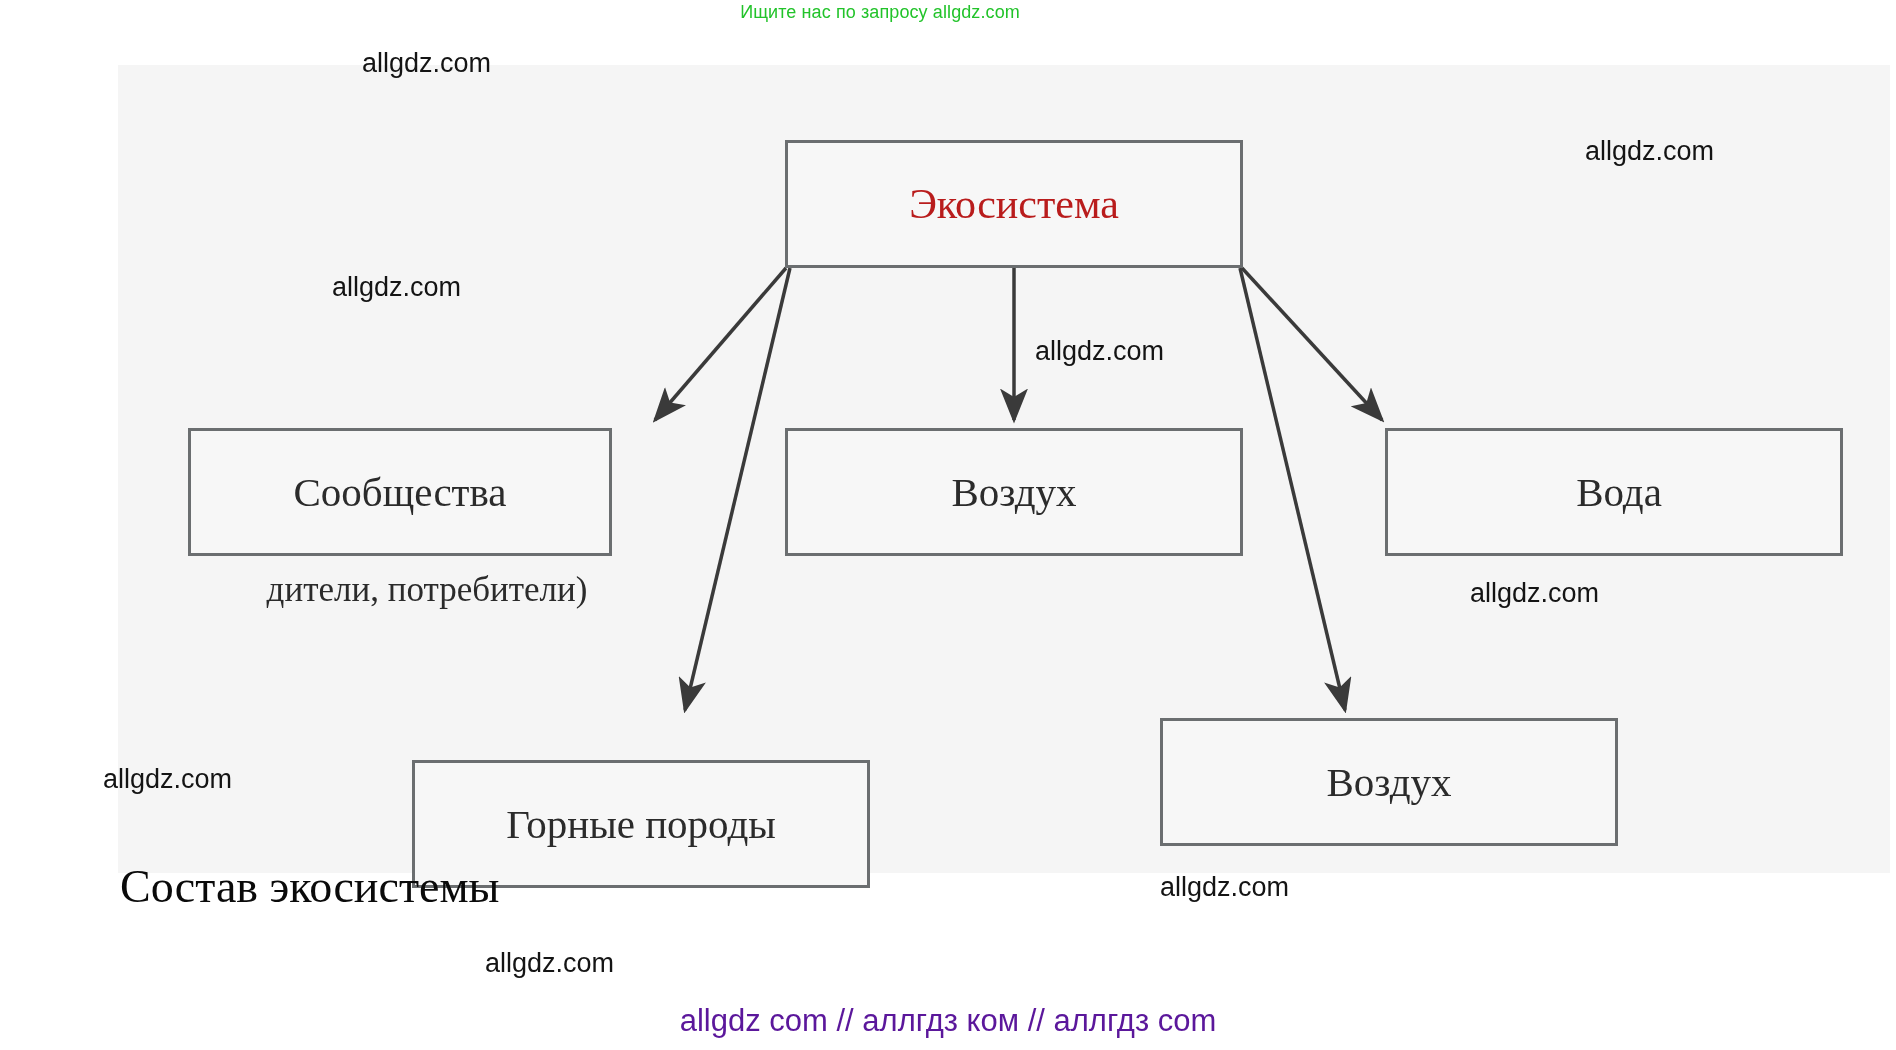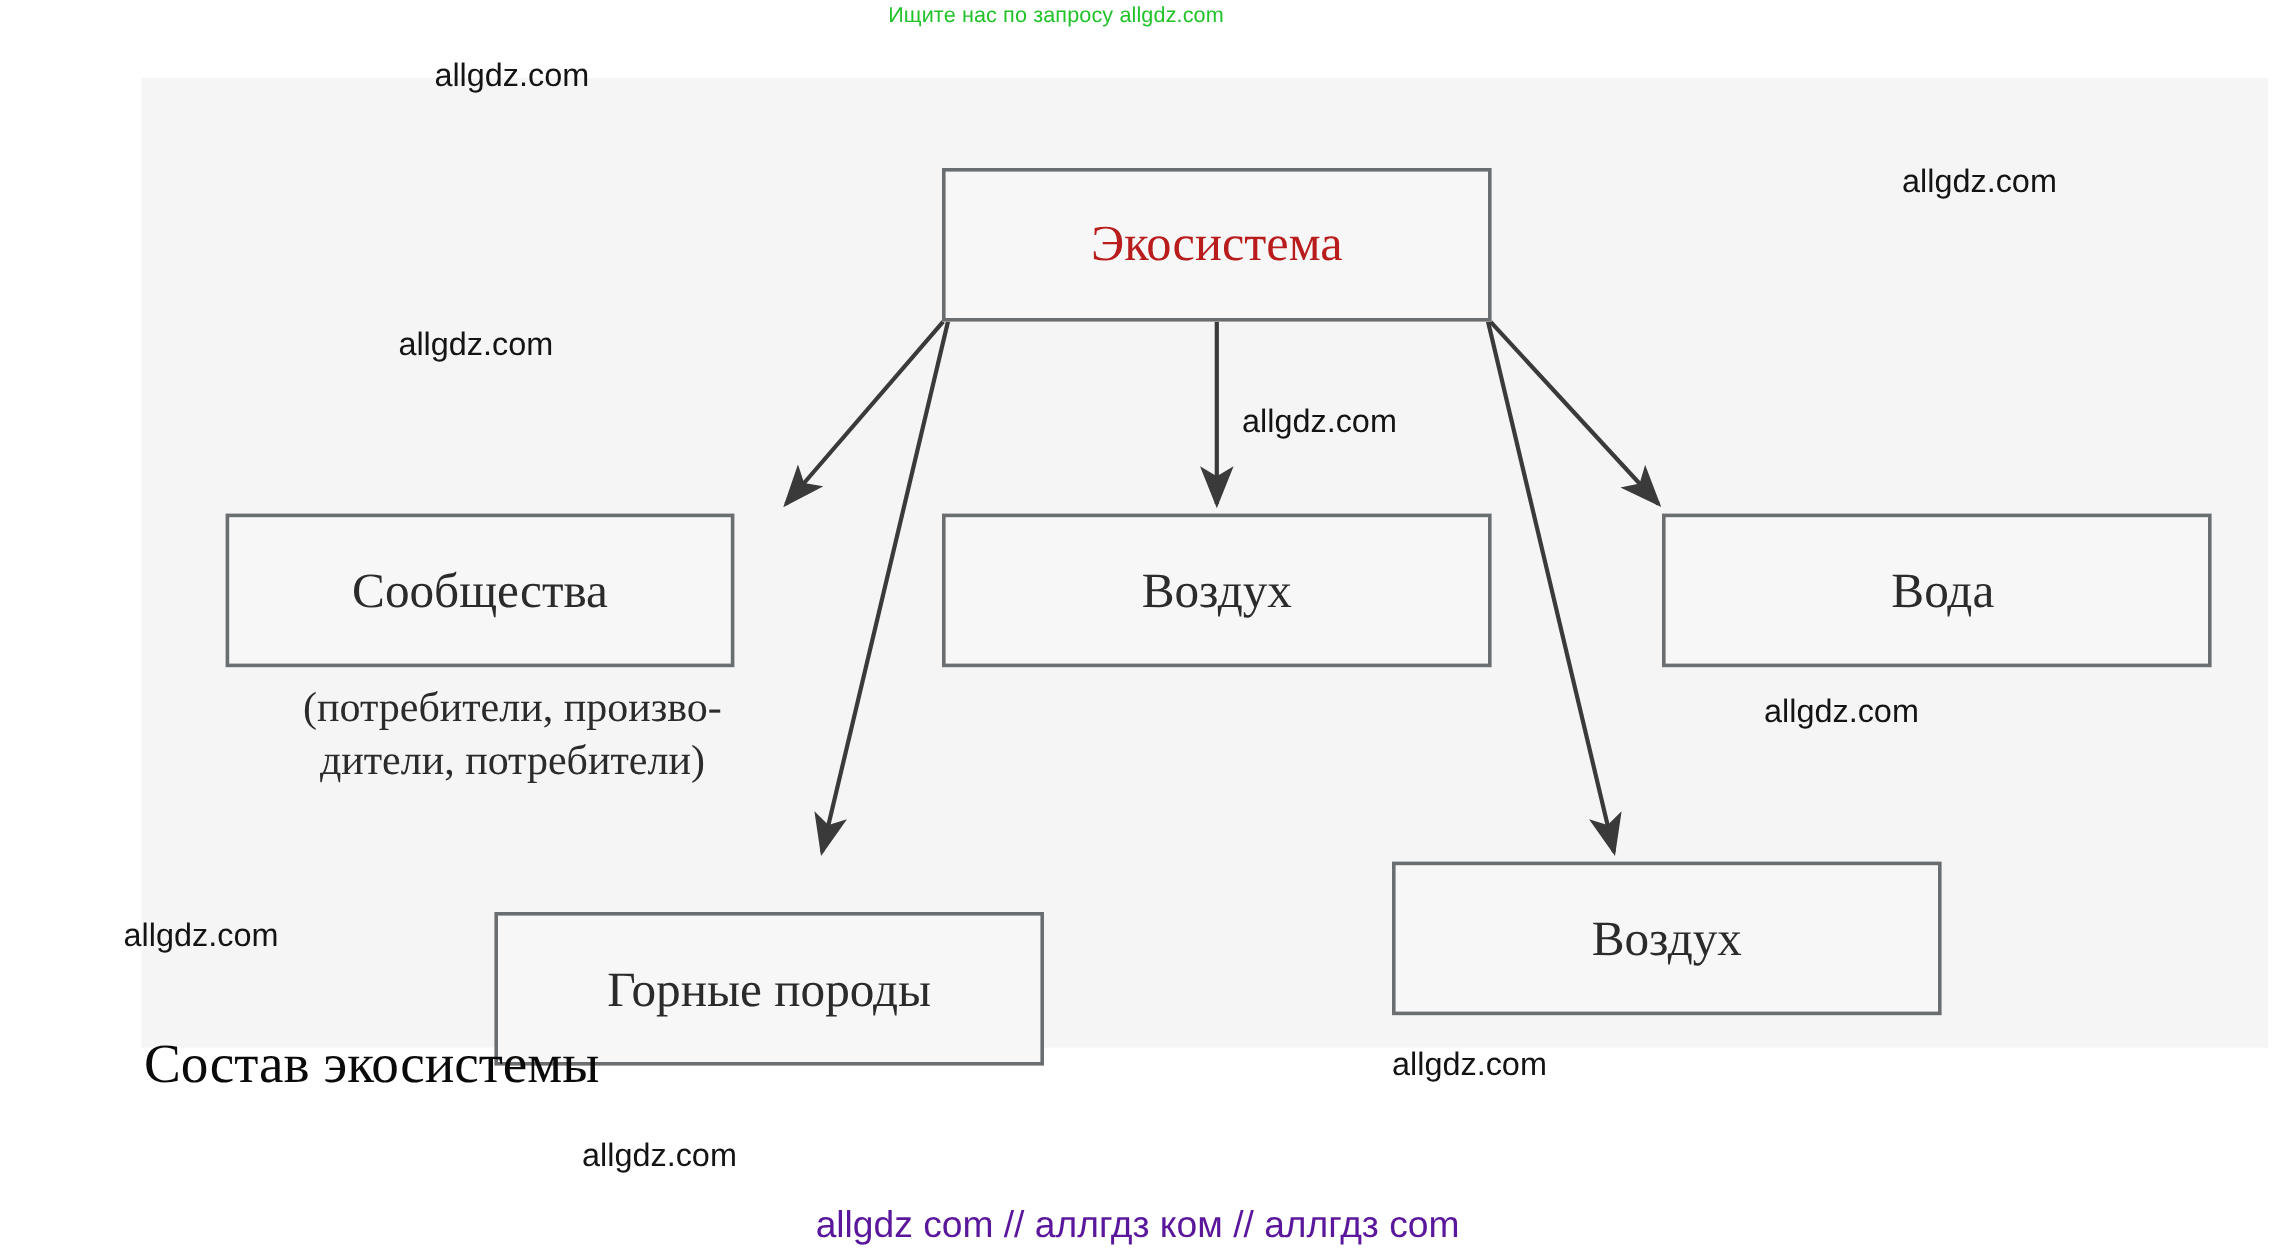--- a/index.html
+++ b/index.html
@@ -200,21 +200,20 @@
 
 <div class="node-box" id="node-rocks">
   <span class="node-label">Горные породы</span>
 </div>
 
 <div class="node-box" id="node-air">
   <span class="node-label">Воздух</span>
 </div>
 
 <div id="communities-caption">
-  <div>(потребители, произво-</div>
   <div>дители, потребители)</div>
 </div>
 
 <div id="diagram-title">Состав экосистемы</div>
 
 <div id="watermark-layer">
     <div class="watermark" style="left: 362px; top: 48px;">allgdz.com</div>
     <div class="watermark" style="left: 1585px; top: 136px;">allgdz.com</div>
     <div class="watermark" style="left: 332px; top: 272px;">allgdz.com</div>
     <div class="watermark" style="left: 1035px; top: 336px;">allgdz.com</div>

